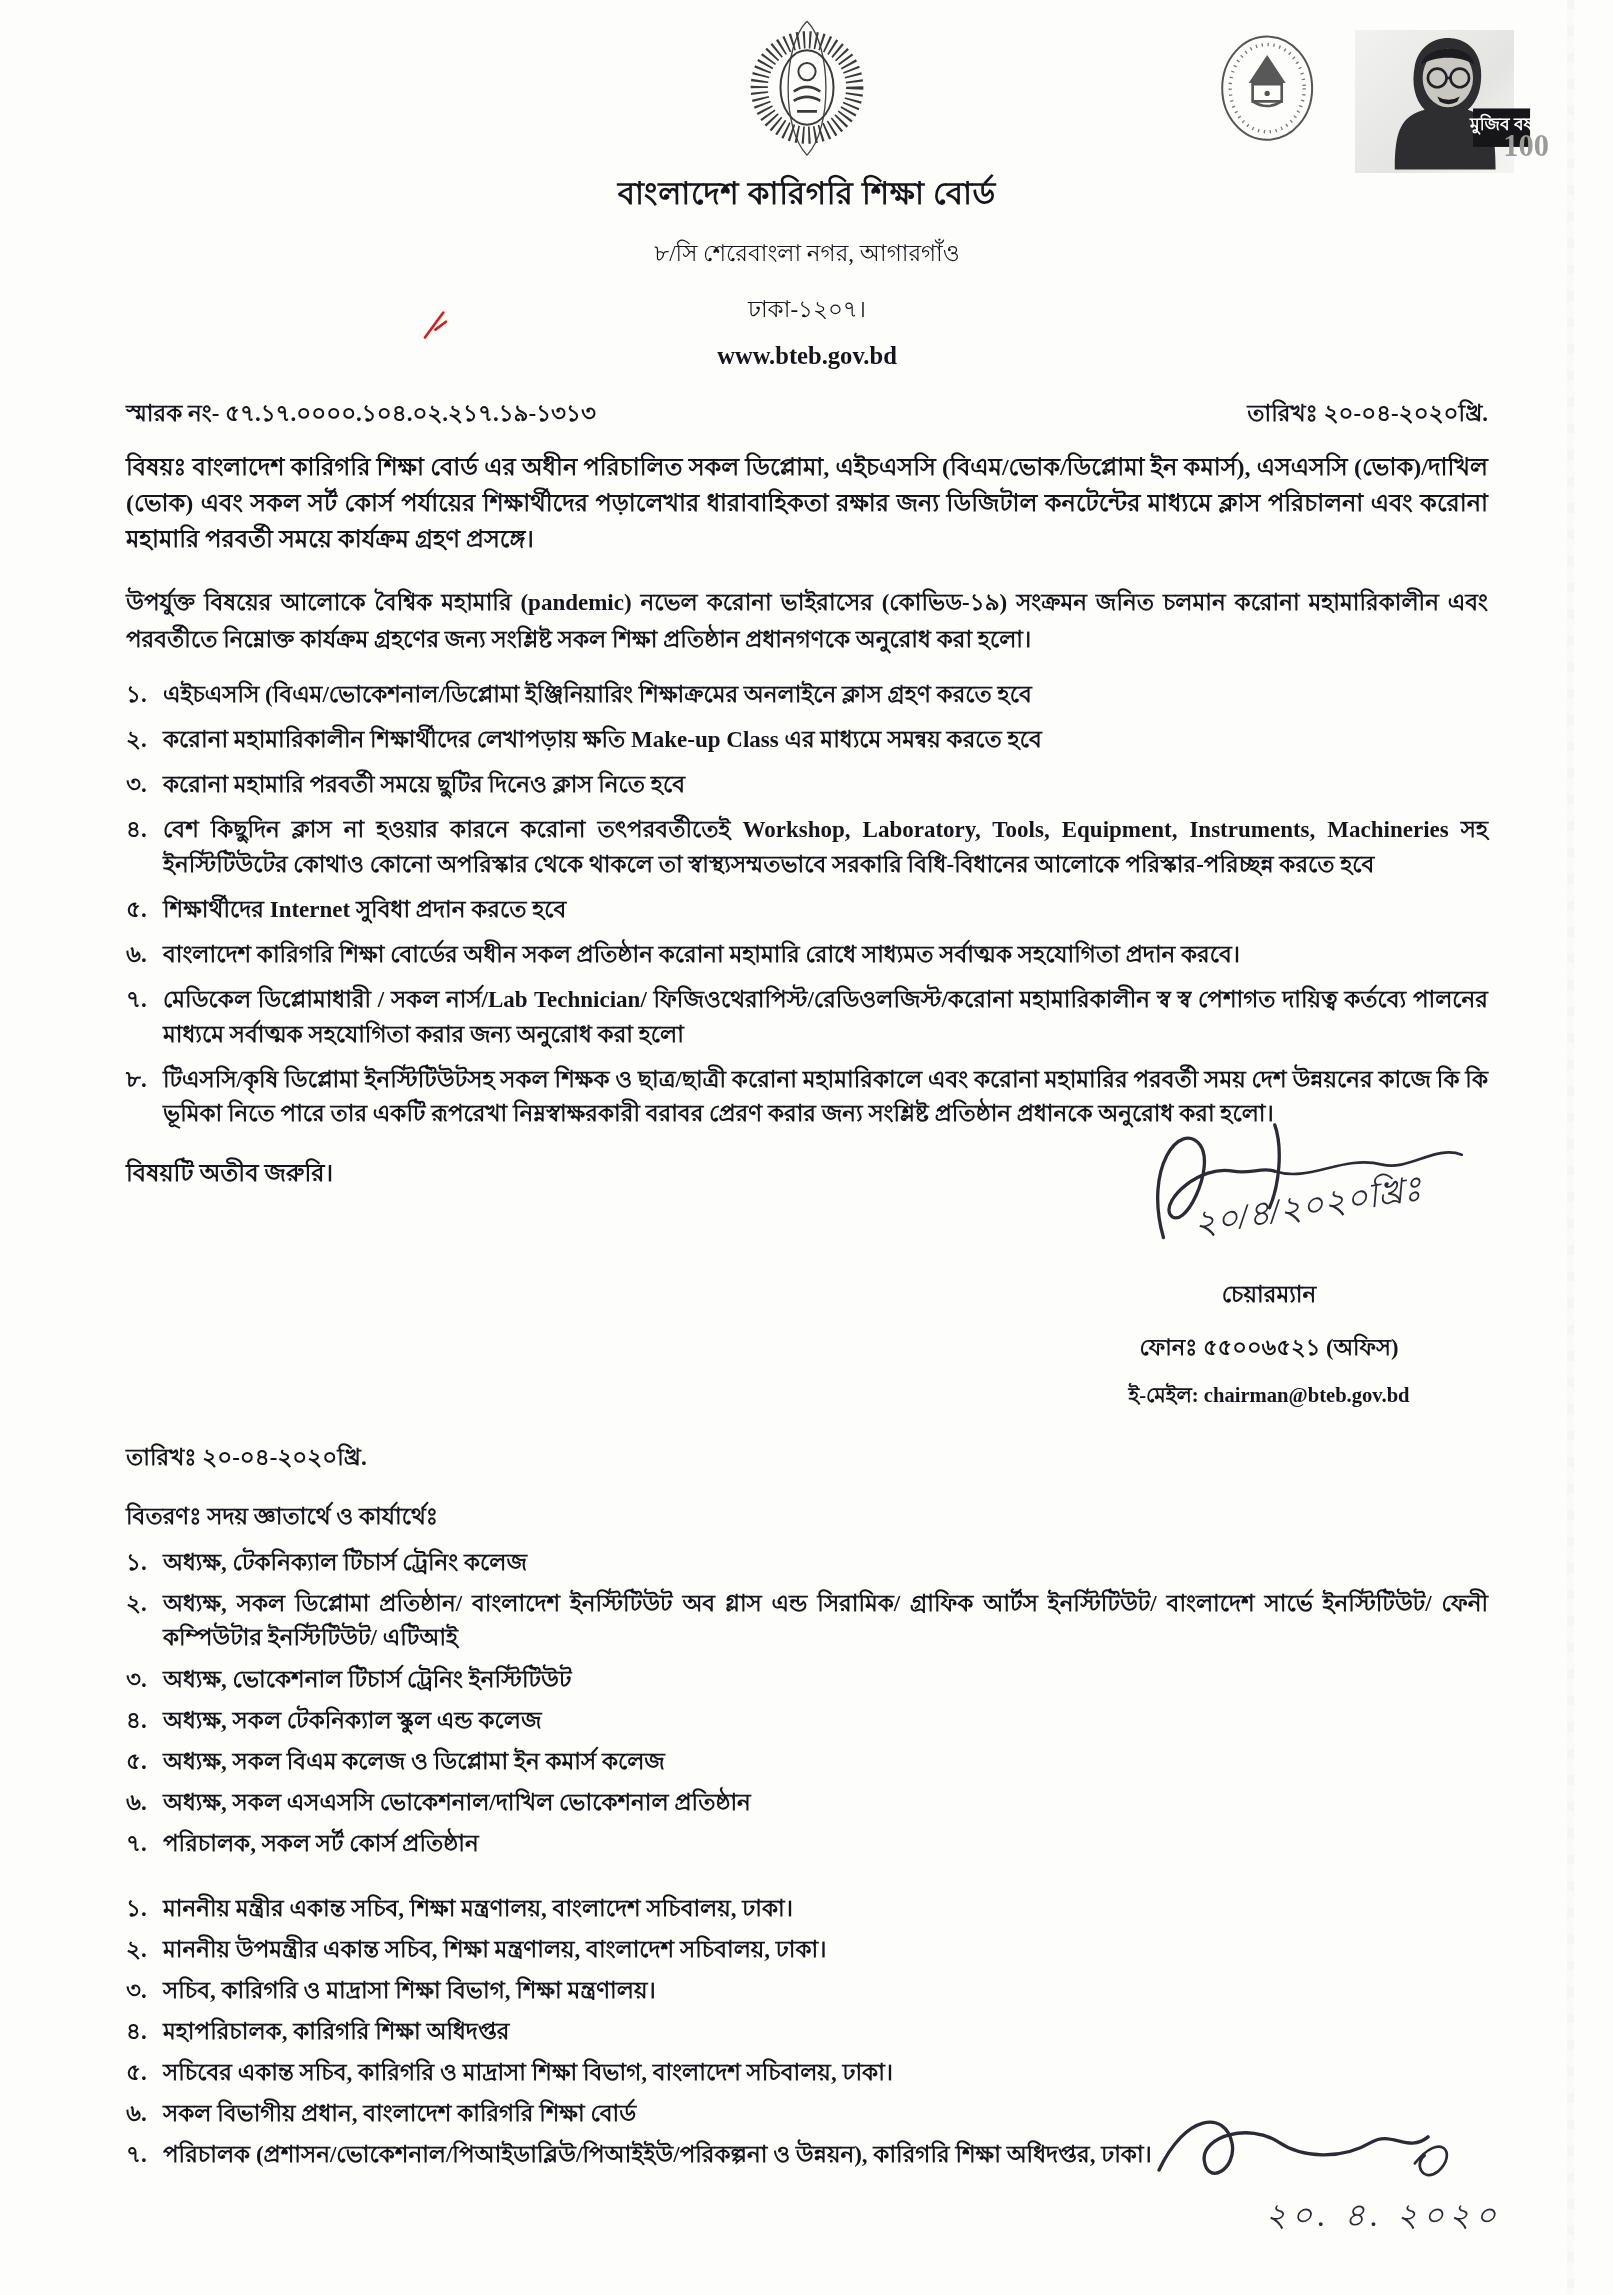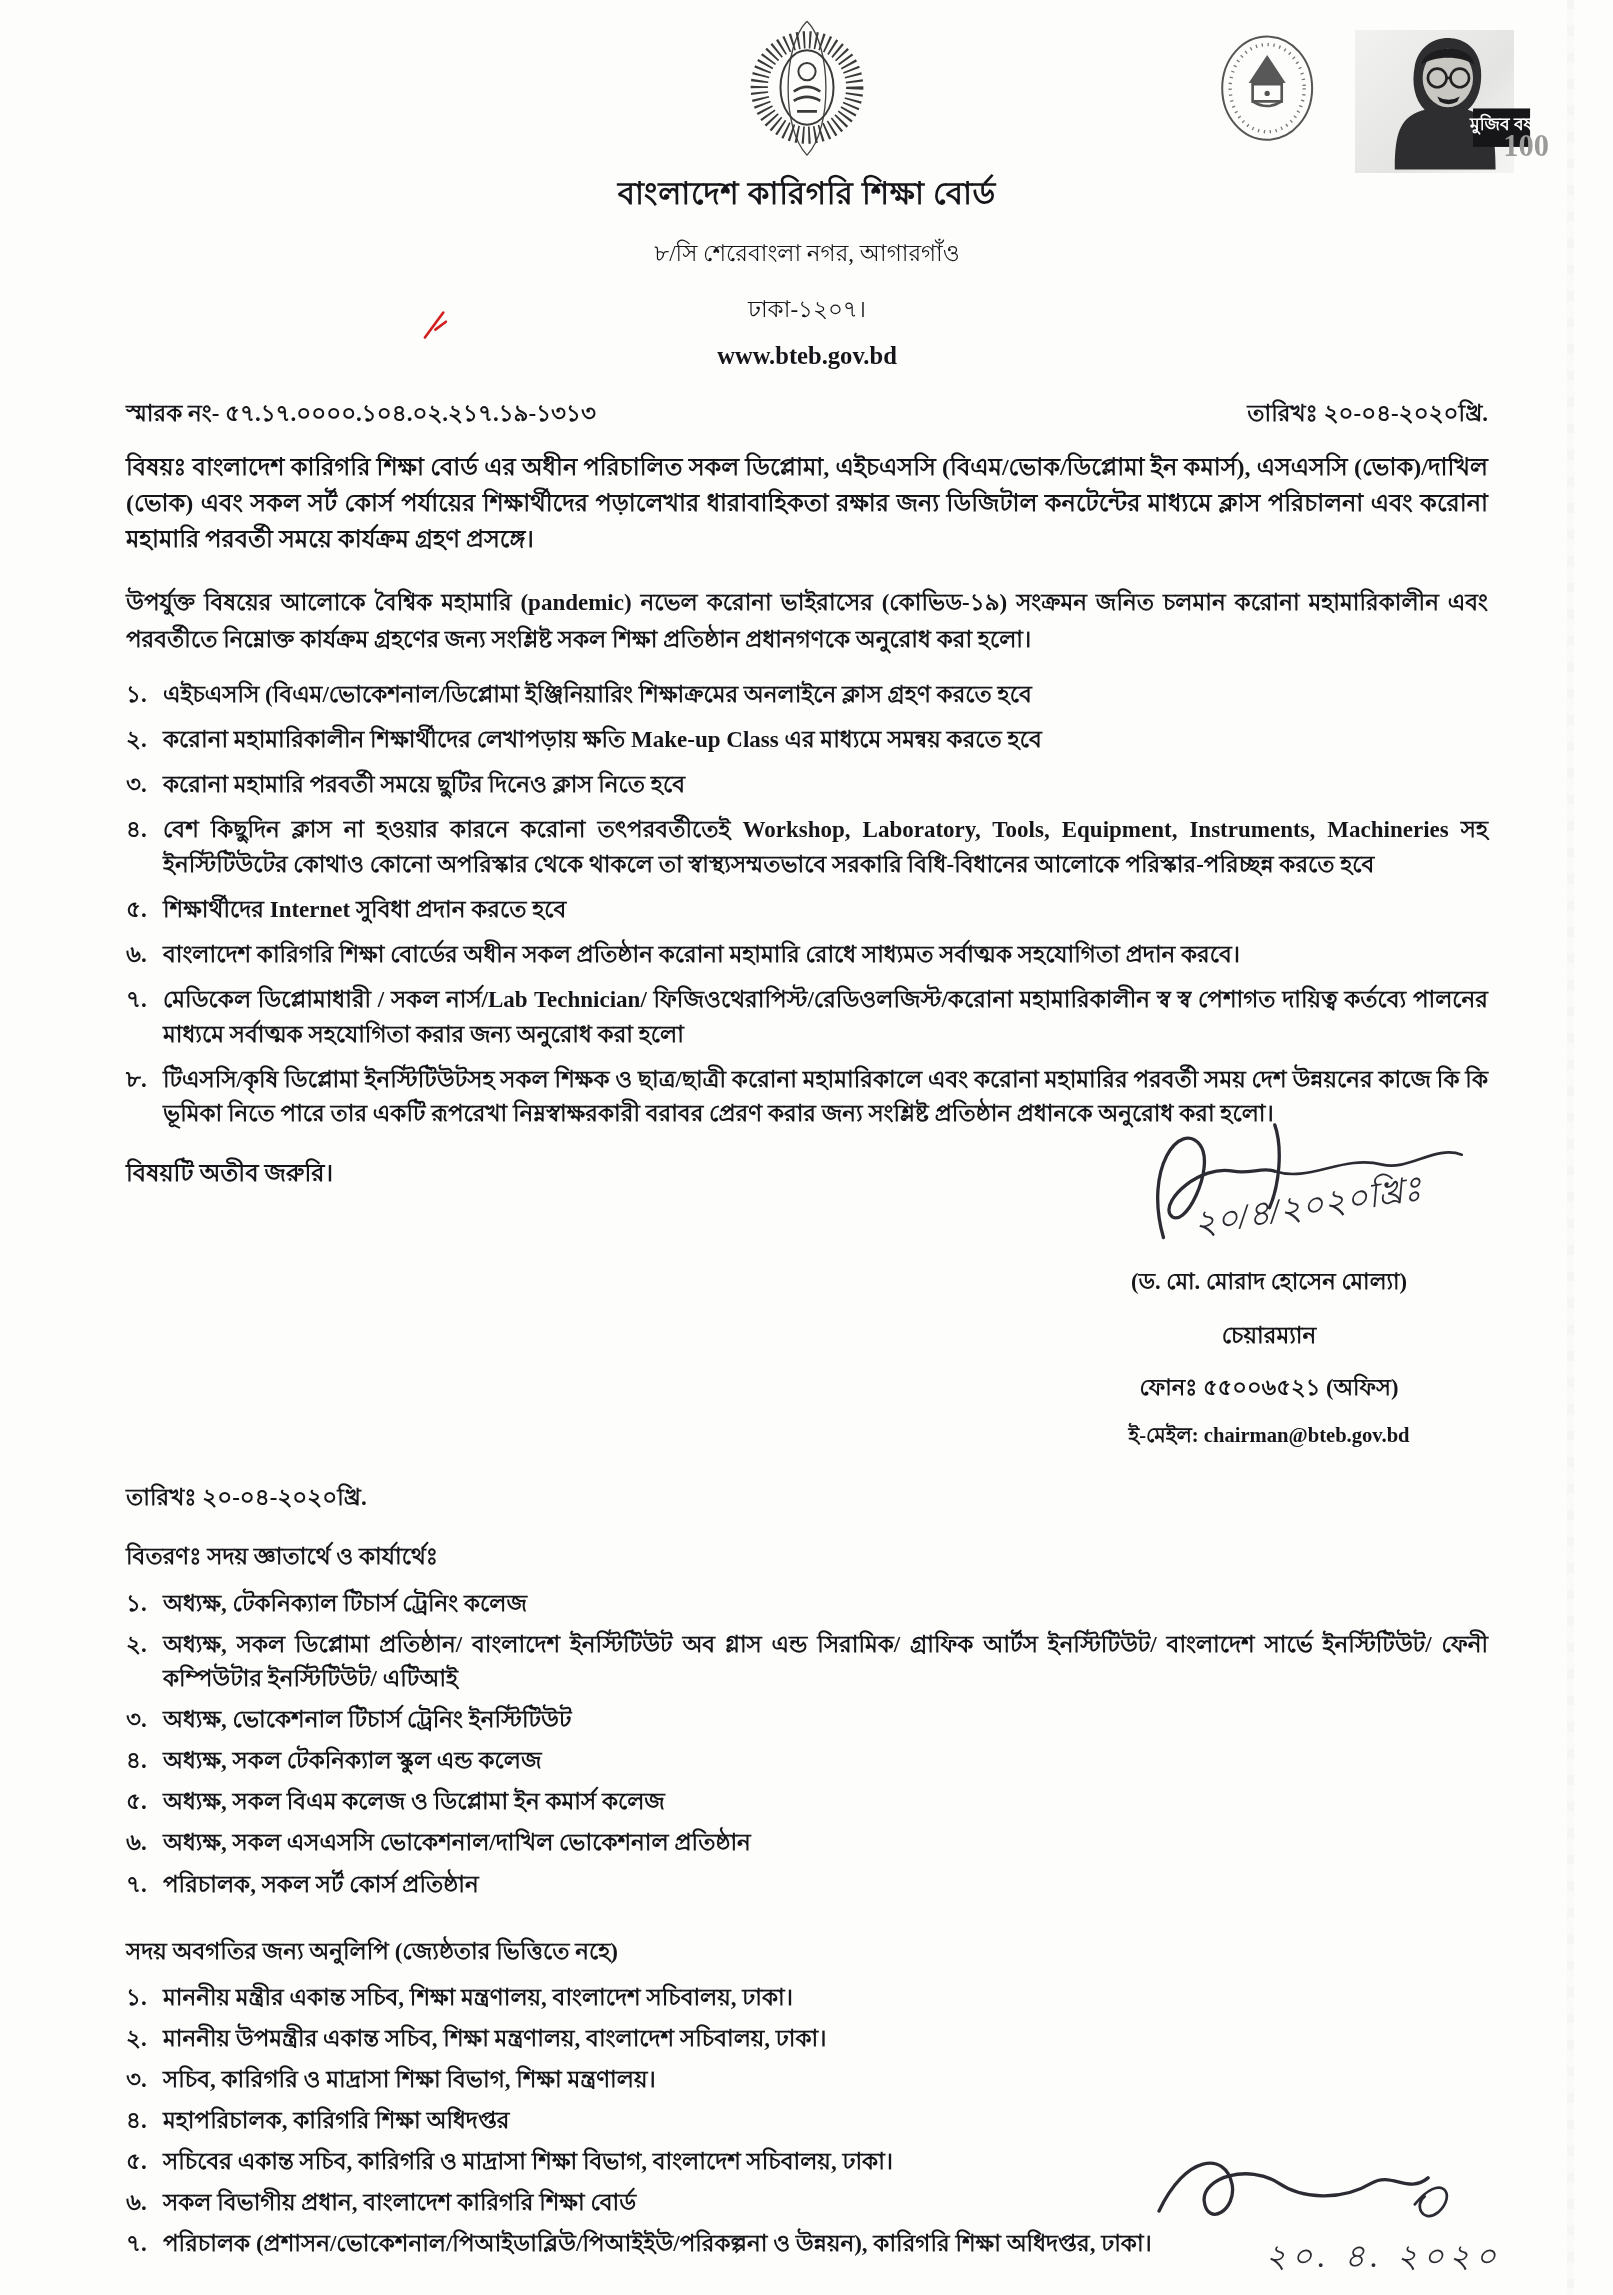--- a/index.html
+++ b/index.html
@@ -155,21 +155,20 @@
 
   <div class="urgent">বিষয়টি অতীব জরুরি।</div>
 
   <div class="chairman-block">
     <svg class="sig-svg" width="411" height="153" viewBox="0 0 620 230">
       <path d="M150,195 C120,90 175,18 205,55 C230,88 180,190 160,160 C148,138 205,85 255,95 C280,100 300,88 318,95" fill="none" stroke="#2b2b33" stroke-width="5" stroke-linecap="round"></path>
       <path d="M318,25 C330,60 325,115 310,150" fill="none" stroke="#2b2b33" stroke-width="5" stroke-linecap="round"></path>
       <path d="M318,95 C370,112 420,70 480,85 C520,95 560,55 600,70" fill="none" stroke="#2b2b33" stroke-width="4" stroke-linecap="round"></path>
       <text x="370" y="165" text-anchor="middle" font-size="52" font-style="italic" fill="#2b2b33" transform="rotate(-9 370 165)">২০/৪/২০২০খ্রিঃ</text>
     </svg>
-    <div class="sig-name">(ড. মো. মোরাদ হোসেন মোল্যা)</div>
     <div class="sig-title">চেয়ারম্যান</div>
     <div class="sig-phone">ফোনঃ ৫৫০০৬৫২১ (অফিস)</div>
     <div class="sig-email">ই-মেইল: chairman@bteb.gov.bd</div>
   </div>
 
   <div class="memo-row light">
     <span>তারিখঃ ২০-০৪-২০২০খ্রি.</span>
   </div>
 
   <div class="dist-heading">বিতরণঃ সদয় জ্ঞাতার্থে ও কার্যার্থেঃ</div>
@@ -198,21 +197,20 @@
         <span class="num">৬.</span>
         <span class="txt">অধ্যক্ষ, সকল এসএসসি ভোকেশনাল/দাখিল ভোকেশনাল প্রতিষ্ঠান</span>
       </div>
     <div class="li">
         <span class="num">৭.</span>
         <span class="txt">পরিচালক, সকল সর্ট কোর্স প্রতিষ্ঠান</span>
       </div>
   </div>
 
   <div class="cc-wrap">
-    <div class="dist-heading" style="margin-top:0;">সদয় অবগতির জন্য অনুলিপি (জ্যেষ্ঠতার ভিত্তিতে নহে)</div>
     <div class="dist-list cc-list">
       <div class="li">
           <span class="num">১.</span>
           <span class="txt">মাননীয় মন্ত্রীর একান্ত সচিব, শিক্ষা মন্ত্রণালয়, বাংলাদেশ সচিবালয়, ঢাকা।</span>
         </div>
       <div class="li">
           <span class="num">২.</span>
           <span class="txt">মাননীয় উপমন্ত্রীর একান্ত সচিব, শিক্ষা মন্ত্রণালয়, বাংলাদেশ সচিবালয়, ঢাকা।</span>
         </div>
       <div class="li">

